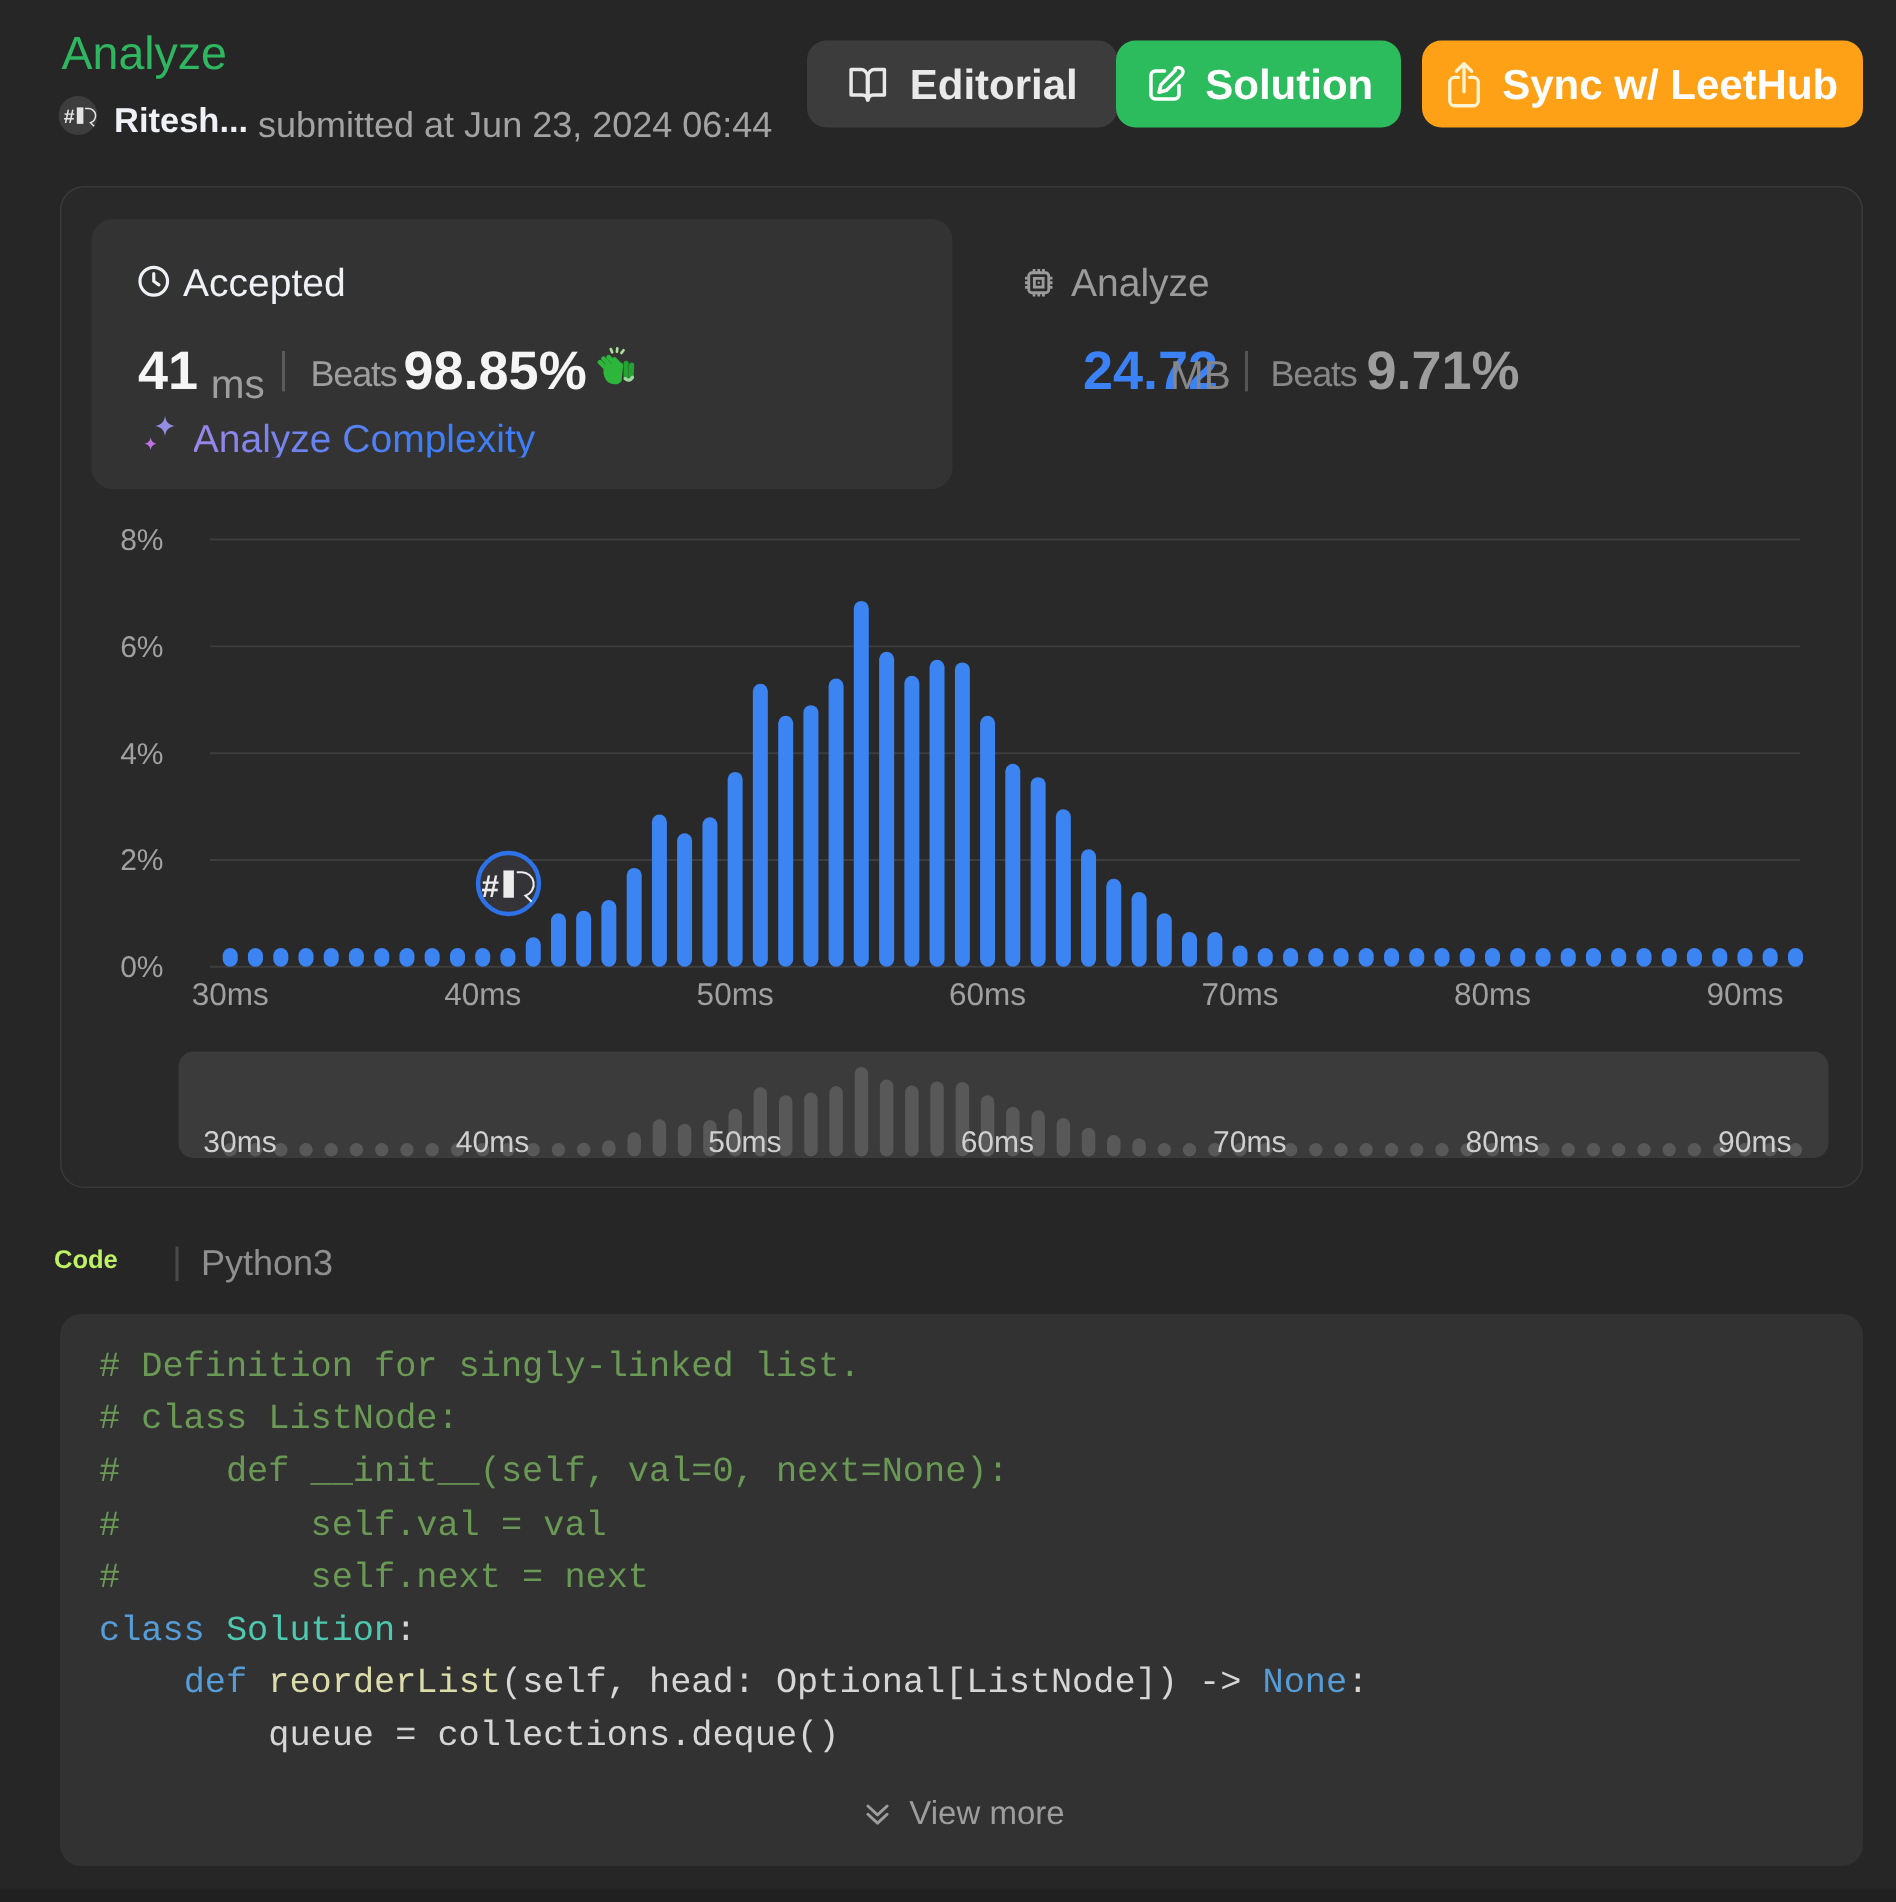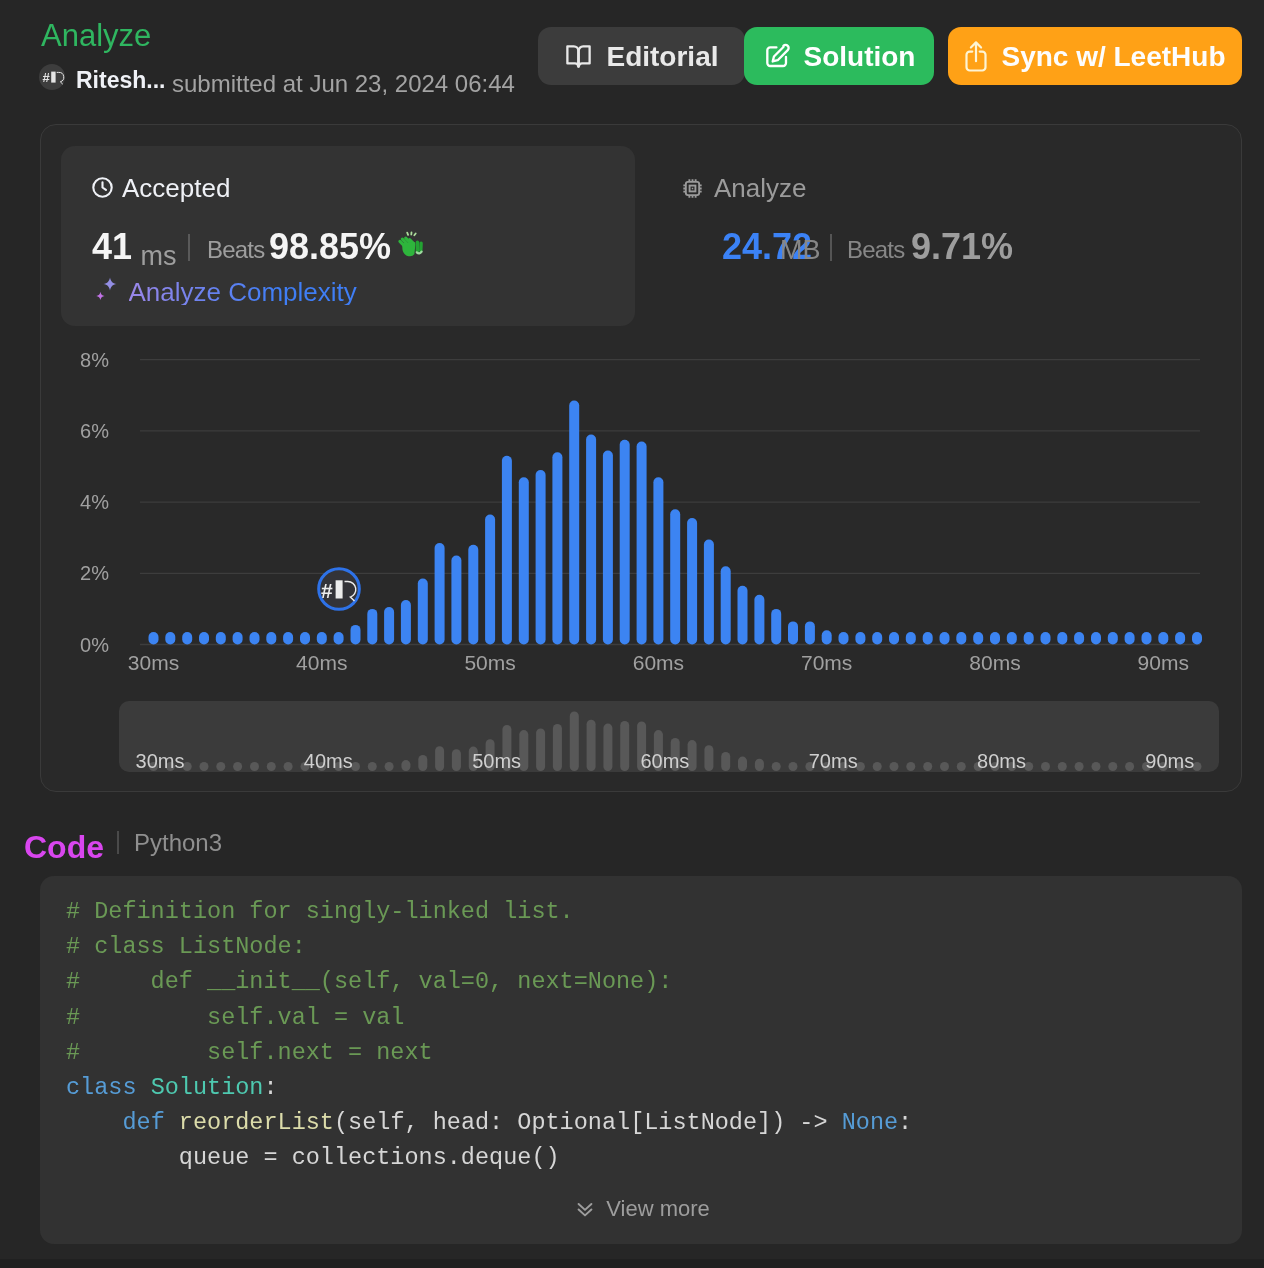--- a/index.html
+++ b/index.html
@@ -242,21 +242,21 @@
 <rect x="1192.5" y="762.0" width="9" height="9.0" rx="4.5" fill="#585858"></rect>
 <text x="160.0" y="768" text-anchor="middle" font-size="20" fill="#cfcfcf">30ms</text>
 <text x="328.3" y="768" text-anchor="middle" font-size="20" fill="#cfcfcf">40ms</text>
 <text x="496.6" y="768" text-anchor="middle" font-size="20" fill="#cfcfcf">50ms</text>
 <text x="664.9" y="768" text-anchor="middle" font-size="20" fill="#cfcfcf">60ms</text>
 <text x="833.2" y="768" text-anchor="middle" font-size="20" fill="#cfcfcf">70ms</text>
 <text x="1001.5" y="768" text-anchor="middle" font-size="20" fill="#cfcfcf">80ms</text>
 <text x="1169.8" y="768" text-anchor="middle" font-size="20" fill="#cfcfcf">90ms</text>
 </svg>
 
-<div class="abs" style="left:24px;top:831.3px;font-size:32px;line-height:1;font-weight:600;color:#d946ef;white-space:nowrap;">Code</div>
+<div class="abs" style="left:36px;top:831.3px;font-size:17px;line-height:1;font-weight:600;color:#bef264;white-space:nowrap;">Code</div>
 <div class="abs" style="left:117px;top:831px;width:2px;height:23px;background:#4a4a4a;"></div>
 <div class="abs" style="left:134px;top:831.3px;font-size:24px;line-height:1;color:#8f8f8f;white-space:nowrap;">Python3</div>
 
 <div class="abs" style="left:40px;top:876px;width:1202px;height:368px;border-radius:14px;background:#323232;"></div>
 <pre class="abs" style="left:66px;top:894px;font-family:'Liberation Mono',monospace;font-size:23.5px;line-height:35.2px;color:#d6d6d6;"><span style="color:#6a9955"># Definition for singly-linked list.
 # class ListNode:
 #     def __init__(self, val=0, next=None):
 #         self.val = val
 #         self.next = next</span>
 <span style="color:#569cd6">class</span> <span style="color:#4ec9b0">Solution</span>:

